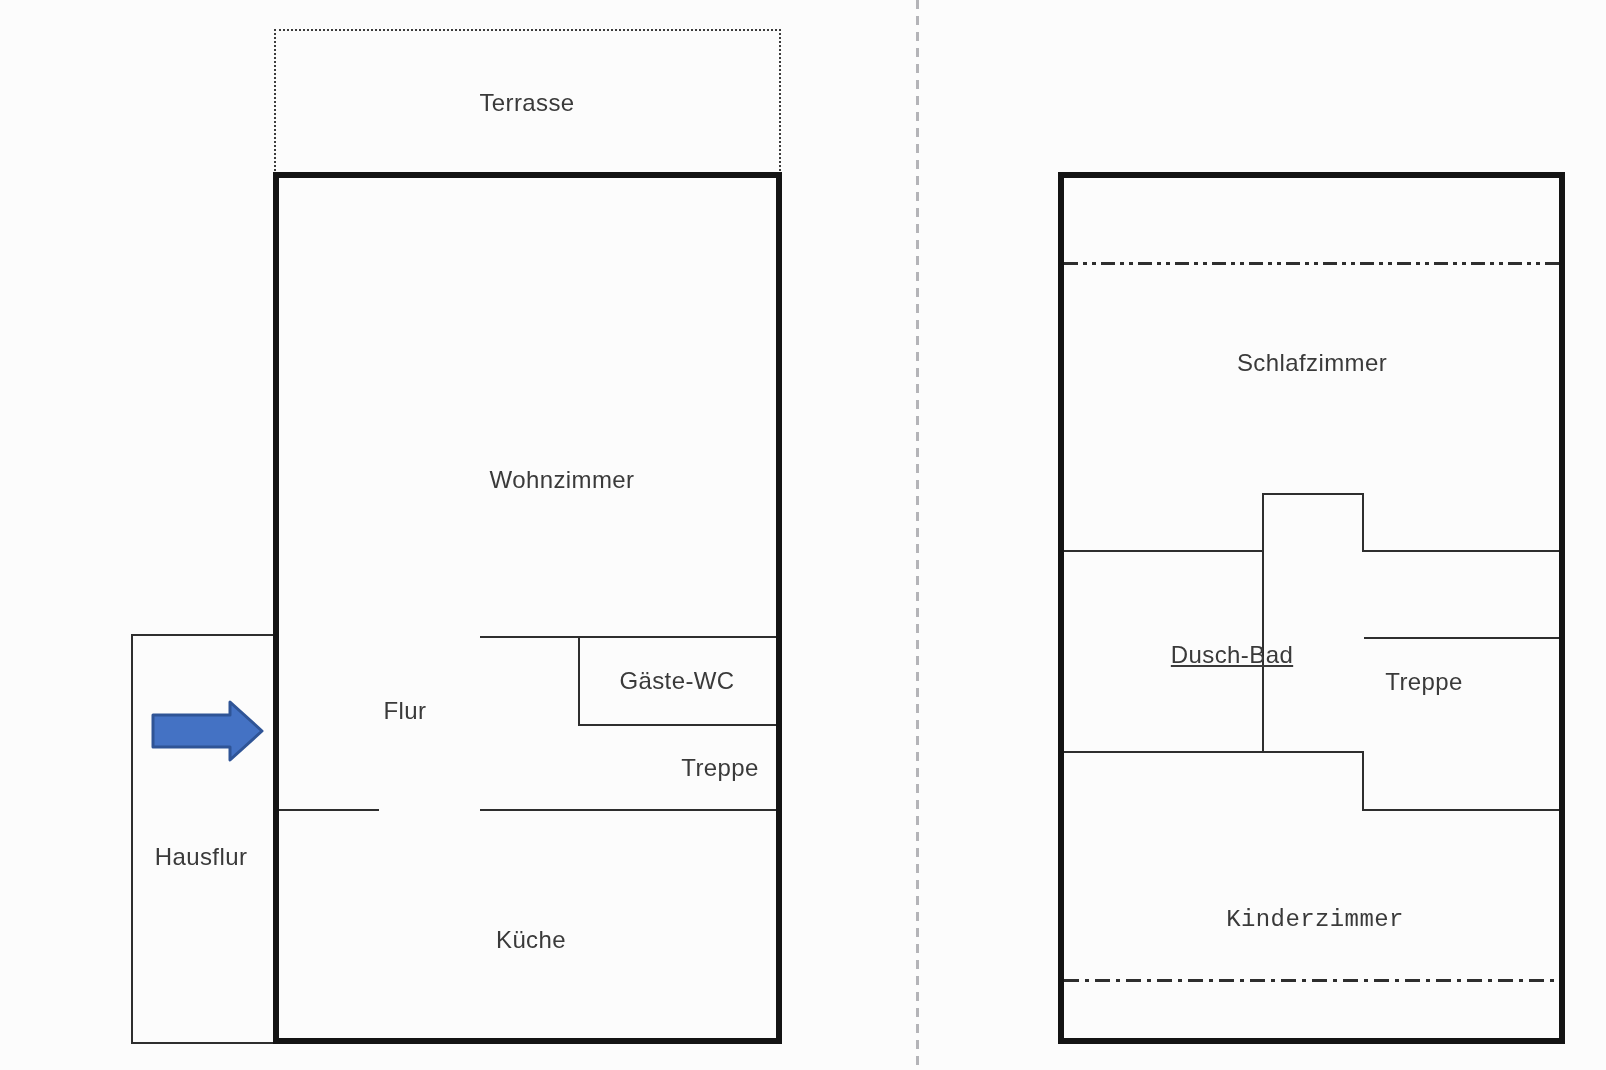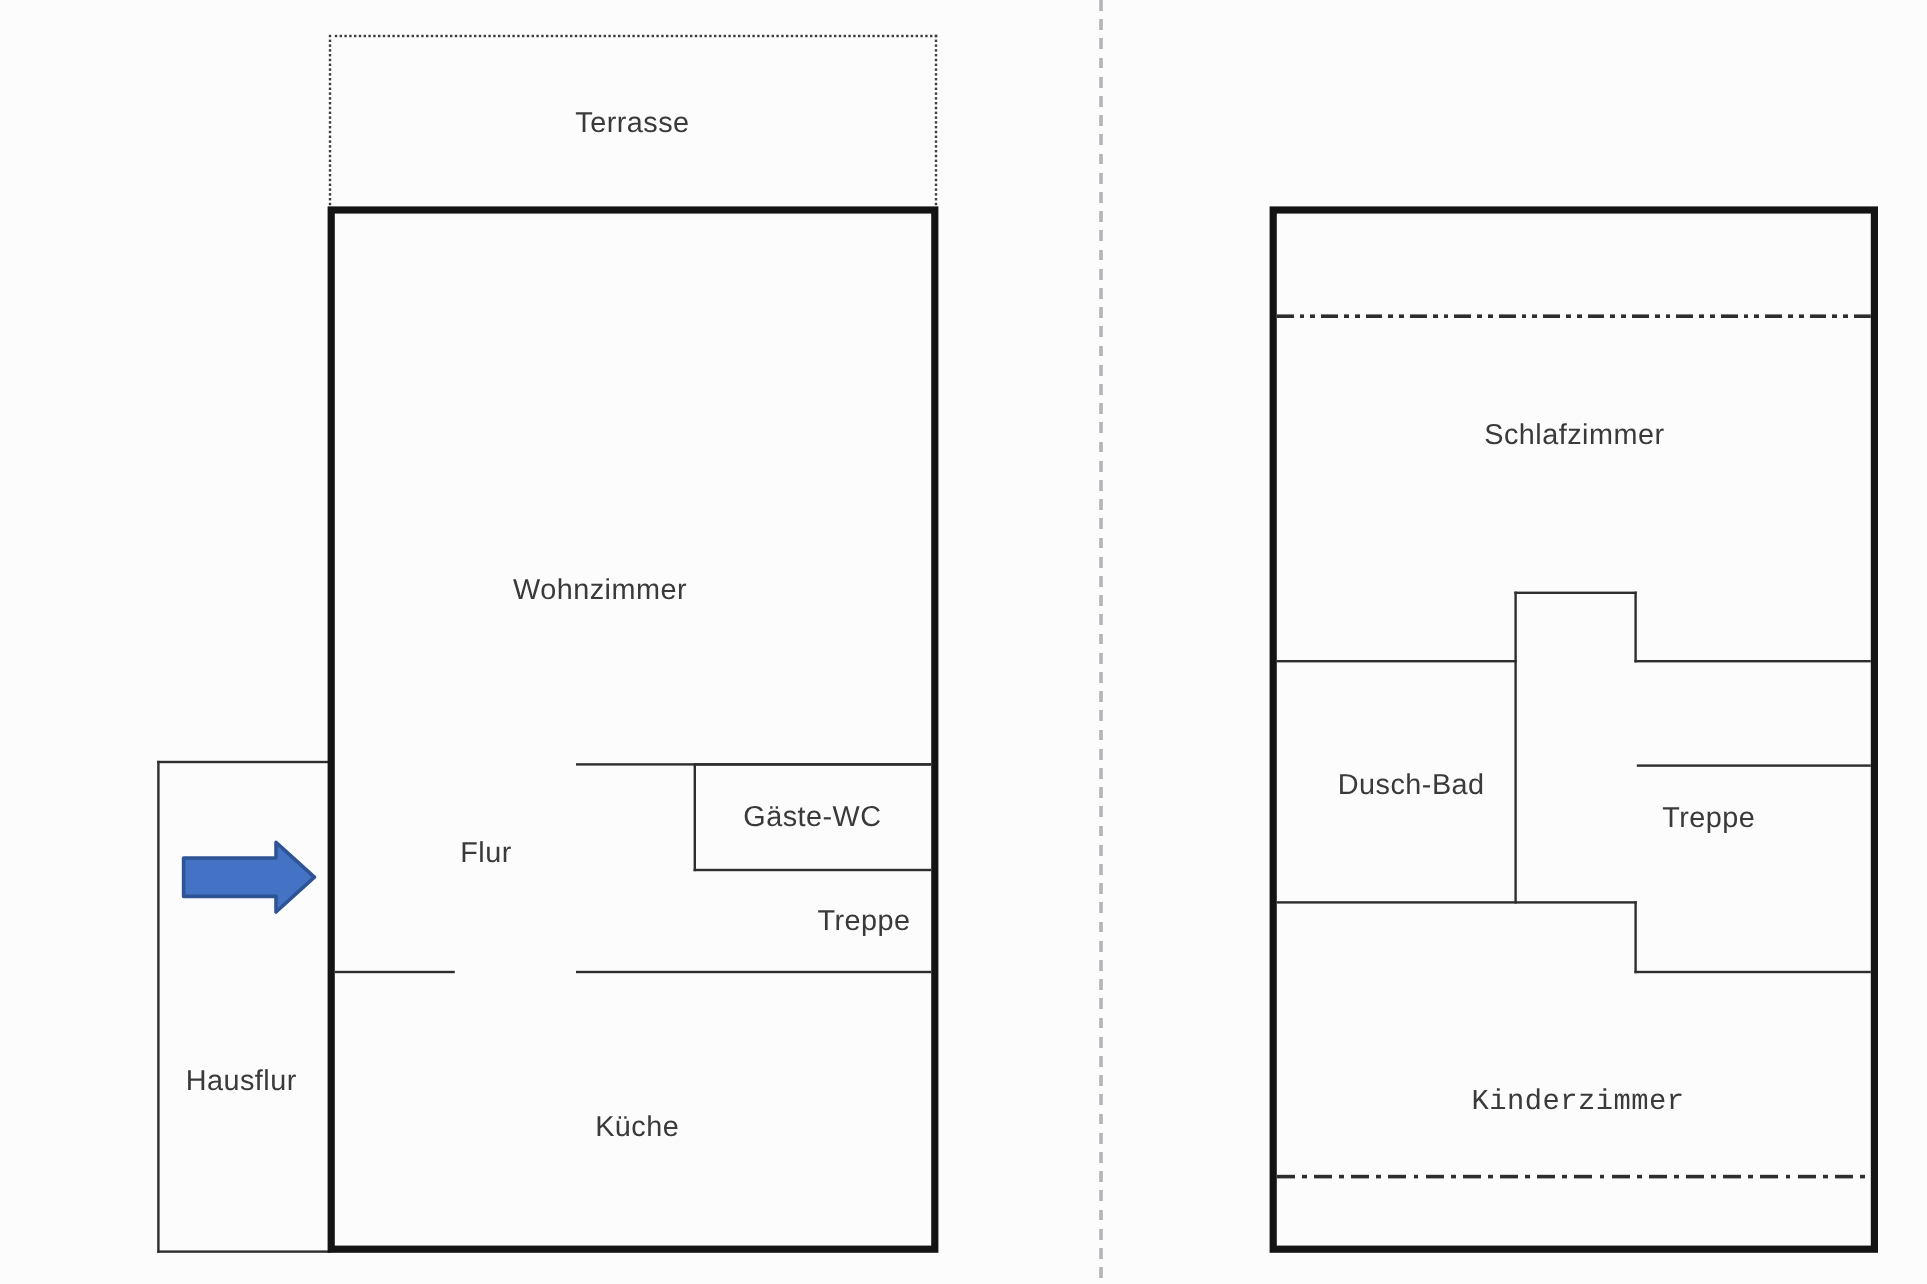--- a/index.html
+++ b/index.html
@@ -75,28 +75,28 @@
   .rp-notch-top{left:1262px;top:493px;width:102px;}
   .rp-notch-right{left:1362px;top:493px;height:59px;}
   .rp-schlaf-right{left:1362px;top:550px;width:197px;}
   .rp-treppe-top{left:1364px;top:637px;width:195px;}
   .rp-duschbad-bottom{left:1064px;top:751px;width:300px;}
   .rp-step-v{left:1362px;top:751px;height:60px;}
   .rp-treppe-bottom{left:1362px;top:809px;width:197px;}
 
   
   .l-terrasse{left:527px;top:103px;}
-  .l-wohnzimmer{left:500px;top:480px;margin-top:12px;}
+  .l-wohnzimmer{left:562px;top:480px;}
   .l-flur{left:405px;top:711px;text-align:center;}
   .l-gwc{left:677px;top:681px;}
   .l-treppe-left{left:720px;top:768px;}
   .l-kueche{left:531px;top:940px;text-align:right;}
-  .l-hausflur{left:201px;top:857px;margin-top:44px;}
+  .l-hausflur{left:201px;top:857px;}
   .l-schlafzimmer{left:1312px;top:363px;}
-  .l-duschbad{left:1176px;top:655px;}
+  .l-duschbad{left:1232px;top:655px;text-decoration:underline;}
   .l-treppe-right{left:1424px;top:682px;}
   .l-kinderzimmer{left:1315px;top:919px;font-family:Liberation Mono, monospace;}
 </style>
 </head>
 <body>
 
 <div class="canvas">
 
   <div class="divider"></div>
 

